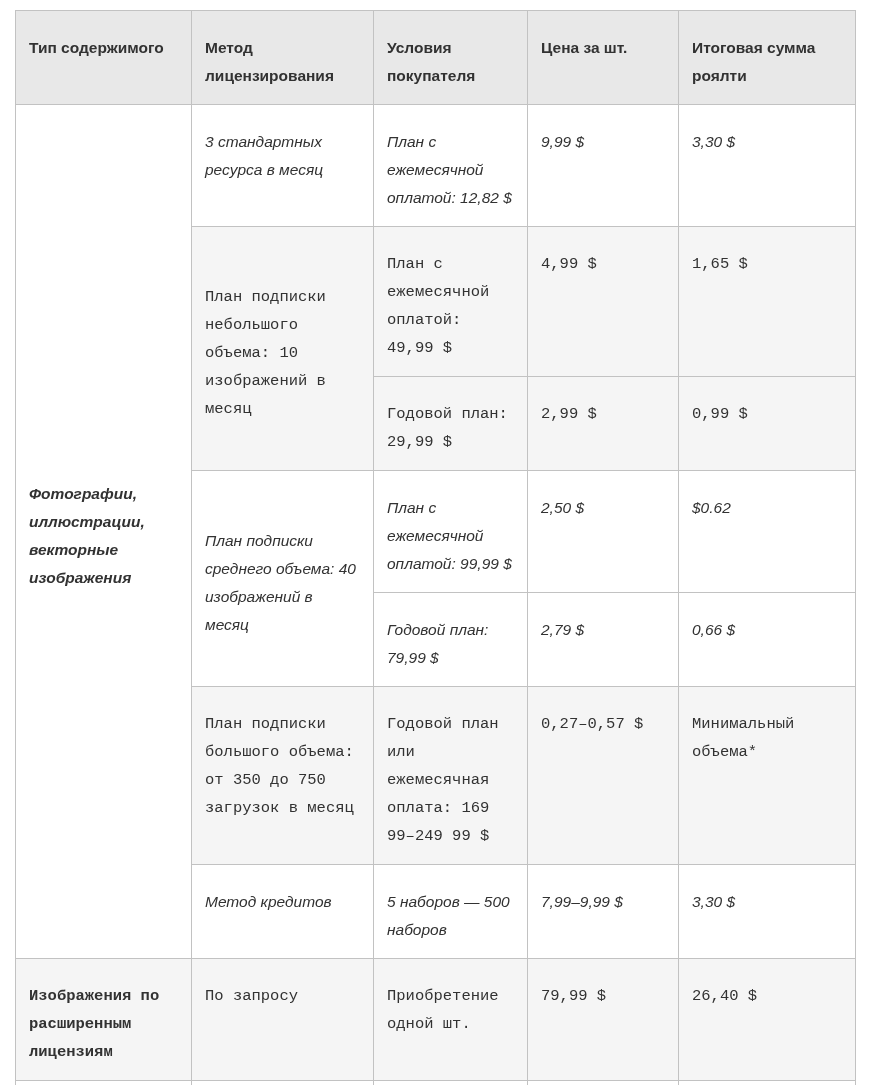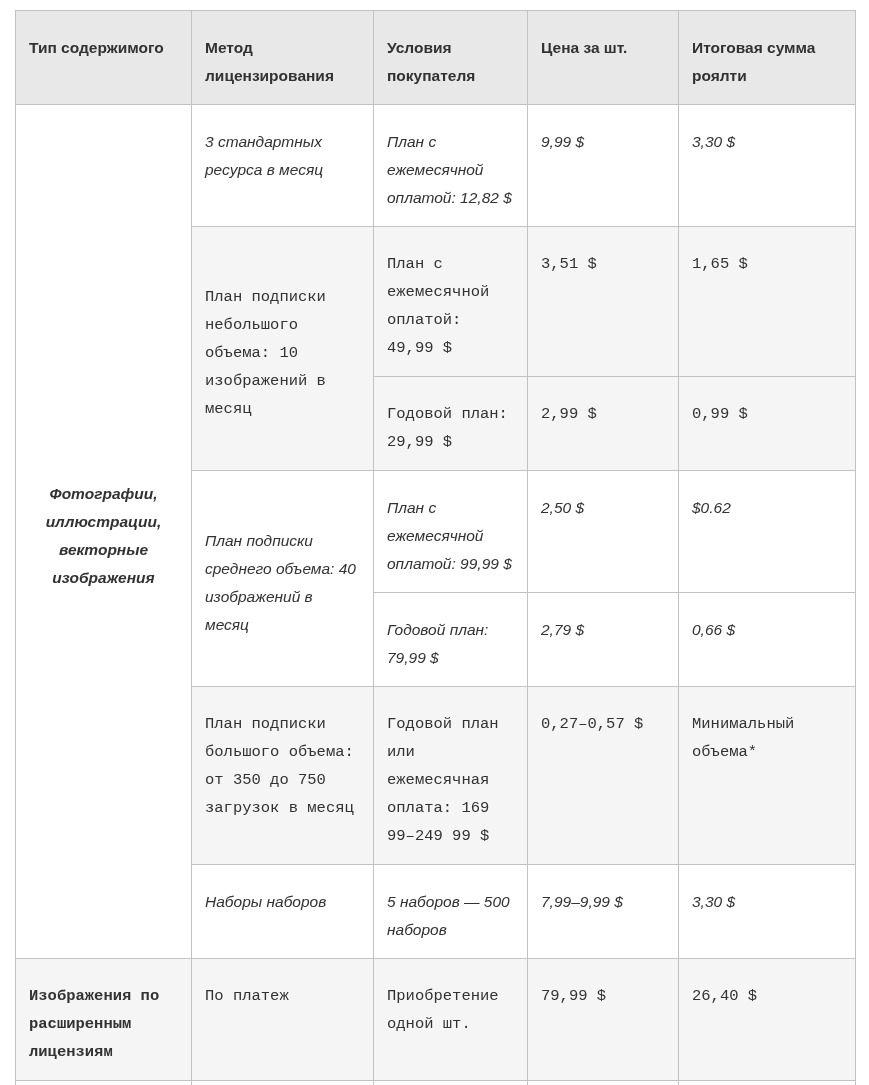--- a/index.html
+++ b/index.html
@@ -34,21 +34,21 @@
     word-wrap:break-word;
   }
   th{
     background:var(--header-bg);
     font-weight:700;
   }
   td.vmid{vertical-align:middle;}
   td.bold{font-weight:700;}
   tr.alt > td{background:var(--row-alt-bg);font-family:Liberation Mono, monospace;}
   tr.plain > td{background:var(--row-bg);font-style:italic;}
-  td.cell-content-type{background:var(--row-bg);text-align:center;}
+  td.cell-content-type{background:var(--row-bg);}
   tr.h86{height:86px}
   tr.h114{height:114px}
   tr.h112{height:112px}
   tr.h85{height:85px}
   tr.h113{height:113px}
   tr.h84{height:84px}
   tr.h65{height:65px}
   tr.h115{height:115px}
   tr.h88{height:88px}
 </style>
@@ -77,21 +77,21 @@
         <td class="vmid bold cell-content-type" rowspan="7">Фотографии, иллюстрации, векторные изображения</td>
         <td>3 стандартных ресурса в месяц</td>
         <td>План с ежемесячной оплатой: 12,82 $</td>
         <td>9,99 $</td>
         <td>3,30 $</td>
       </tr>
 
       <tr class="alt h112">
         <td class="vmid" rowspan="2">План подписки небольшого объема: 10 изображений в месяц</td>
         <td>План с ежемесячной оплатой: 49,99 $</td>
-        <td>3,51 $</td>
+        <td>4,99 $</td>
         <td>1,65 $</td>
       </tr>
       <tr class="alt h85">
         <td>Годовой план: 29,99 $</td>
         <td>2,99 $</td>
         <td>0,99 $</td>
       </tr>
 
       <tr class="plain h113">
         <td class="vmid" rowspan="2">План подписки среднего объема: 40 изображений в месяц</td>
@@ -106,29 +106,29 @@
       </tr>
 
       <tr class="alt h114">
         <td>План подписки большого объема: от 350 до 750 загрузок в месяц</td>
         <td>Годовой план или ежемесячная оплата: 169 99–249 99 $</td>
         <td>0,27–0,57 $</td>
         <td>Минимальный объема*</td>
       </tr>
 
       <tr class="plain h65">
-        <td>Наборы наборов</td>
+        <td>Метод кредитов</td>
         <td>5 наборов — 500 наборов</td>
         <td>7,99–9,99 $</td>
         <td>3,30 $</td>
       </tr>
 
       <tr class="alt h115">
         <td class="bold">Изображения по расширенным лицензиям</td>
-        <td>По платеж</td>
+        <td>По запросу</td>
         <td>Приобретение одной шт.</td>
         <td>79,99 $</td>
         <td>26,40 $</td>
       </tr>
 
       <tr class="plain h88">
         <td class="bold">Видео HD</td>
         <td>По запросу или набор кредитов</td>
         <td>Приобретение одной шт.</td>
         <td>79,99 $</td>

